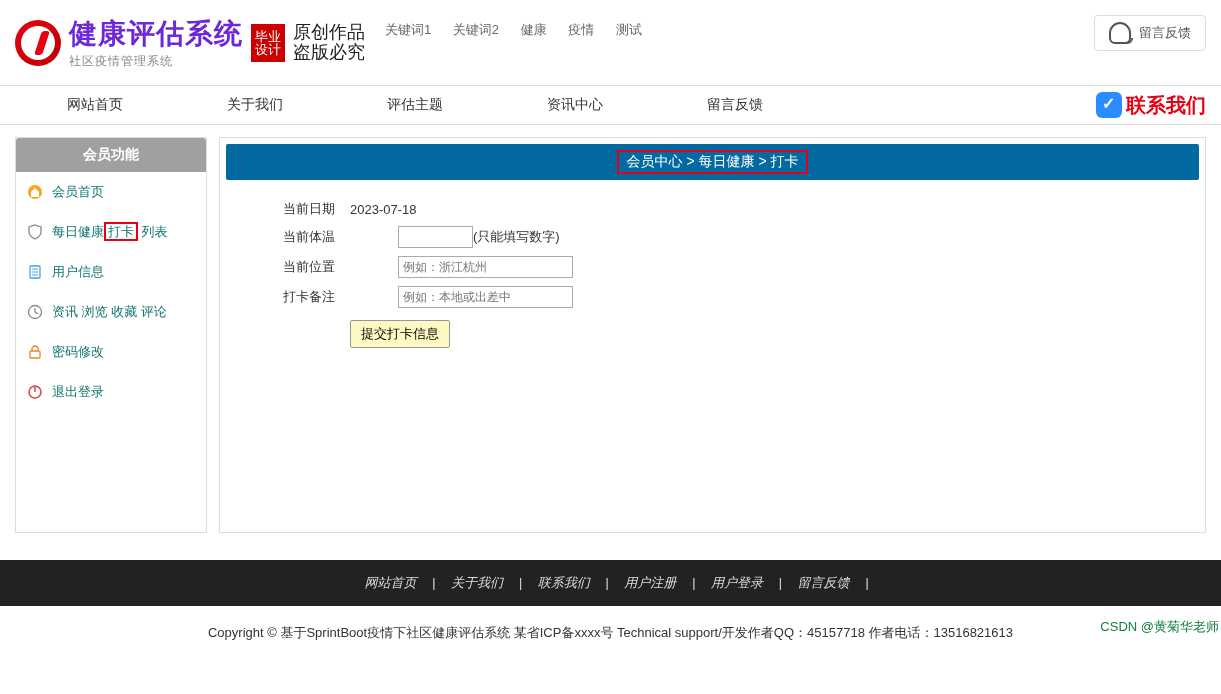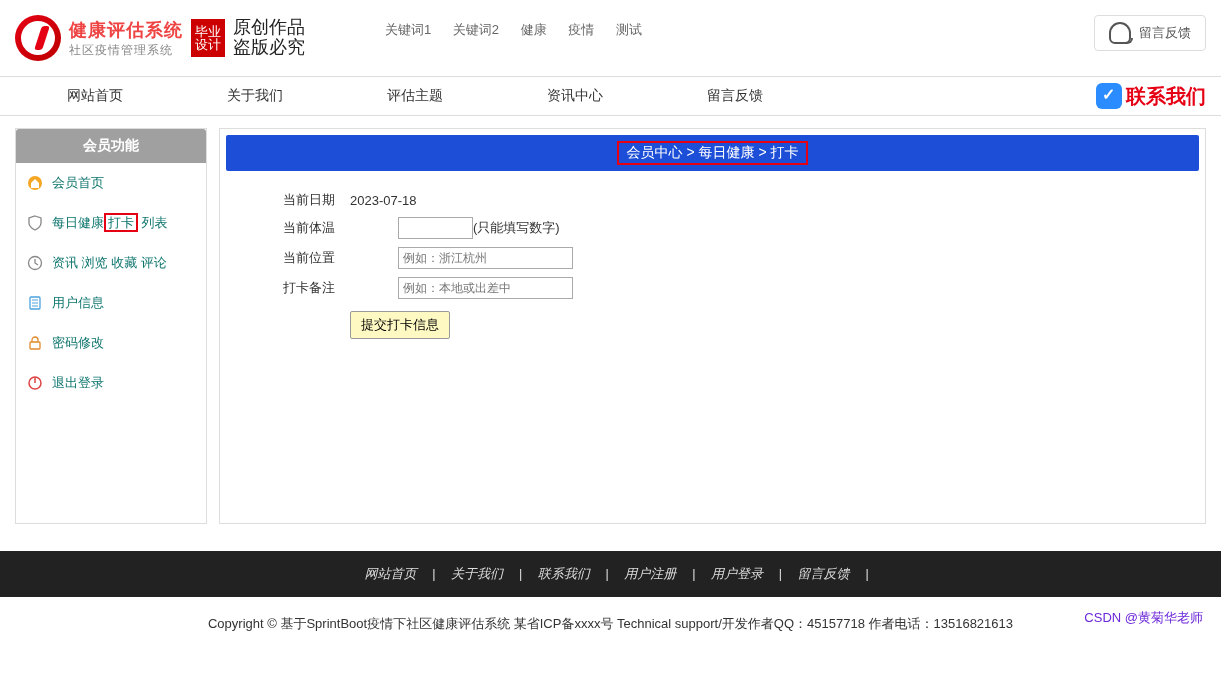--- a/index.html
+++ b/index.html
@@ -2,21 +2,21 @@
 <html><head>
 <meta charset="utf-8">
 <style>
 * { box-sizing: border-box; margin: 0; padding: 0; }
 body { font-family: "Microsoft YaHei", Arial, sans-serif; font-size: 13px; background: #fff; color: #333; width: 1221px; }
 .top-bar { display: flex; align-items: flex-start; padding: 15px 15px 5px 15px; }
 .logo-area { display: flex; align-items: center; gap: 8px; width: 370px; }
 .logo-circle { width: 46px; height: 46px; border-radius: 50%; background: linear-gradient(135deg,#e60014,#b00); position: relative; display: flex; align-items: center; justify-content: center; }
 .logo-circle::before { content: ""; width: 34px; height: 34px; border-radius: 50%; background: #fff; position: absolute; }
 .logo-circle::after { content: ""; width: 8px; height: 24px; background: #e60014; position: absolute; transform: skewX(-18deg) translateX(4px); border-radius: 3px; }
-.logo-text .t1 { font-size: 18px; font-weight: bold; color: #ef4444; letter-spacing: 1px; }
+.logo-text .t1 { font-size: 28px; font-weight: bold; color: #6d28d9; letter-spacing: 1px; }
 .logo-text .t2 { font-size: 12px; color: #888; letter-spacing: 1px; }
 .badge-box { width: 34px; height: 38px; background: #c00; color: #fff; font-size: 13px; display: flex; flex-direction: column; align-items: center; justify-content: center; line-height: 1; padding: 2px; }
 .calligraphy { display: flex; flex-direction: column; font-family: "KaiTi","STKaiti",serif; font-size: 18px; color: #222; line-height: 1.1; }
 .search-block { flex: 0 0 510px; }
 .search-row { display: flex; }
 .search-input { width: 450px; height: 42px; border: 2px solid #e60014; outline: none; padding: 0 8px; font-size: 14px; }
 .search-btn { width: 58px; height: 42px; background: #e60014; color: #fff; border: 2px solid #e60014; font-size: 15px; cursor: pointer; }
 .keywords { margin-top: 6px; font-size: 13px; color: #666; }
 .keywords span { margin-right: 18px; cursor: pointer; }
 .feedback-top { margin-left: auto; display: flex; align-items: center; gap: 8px; border: 1px solid #ddd; border-radius: 4px; padding: 6px 14px; color: #555; cursor: pointer; }
@@ -27,34 +27,34 @@
 .contact-right { margin-left: auto; display: flex; align-items: center; gap: 4px; color: #e60014; font-weight: bold; font-size: 20px; }
 .contact-icon { width: 26px; height: 26px; background: #2a8cff; border-radius: 6px; position: relative; }
 .contact-icon::after { content: "✓"; color: #fff; position: absolute; top: 2px; left: 6px; font-size: 16px; font-weight: bold; }
 .main { display: flex; gap: 12px; padding: 12px 15px; min-height: 420px; }
 .sidebar { width: 192px; border: 1px solid #ddd; }
 .sidebar-header { background: #a0a0a0; color: #fff; text-align: center; padding: 8px 0; font-size: 14px; font-weight: bold; border-radius: 3px 3px 0 0; }
 .side-item { display: flex; align-items: center; gap: 8px; padding: 11px 10px; color: #0f766e; cursor: pointer; font-size: 13px; }
 .si-icon { width: 18px; height: 18px; display: inline-flex; align-items: center; justify-content: center; }
 .highlight-box { border: 2px solid #e60014; padding: 0 2px; }
 .content { flex: 1; border: 1px solid #ddd; }
-.breadcrumb { background: #1d4ed8; color: #fff; text-align: center; padding: 6px 0; font-size: 14px; margin: 6px; border-radius: 2px; position: relative; }
+.breadcrumb { background: #0369a1; color: #fff; text-align: center; padding: 6px 0; font-size: 14px; margin: 6px; border-radius: 2px; position: relative; }
 .breadcrumb-inner { display: inline-block; border: 2px solid #e60014; padding: 1px 8px; }
 .form-area { padding: 10px 30px; }
 .form-row { display: flex; align-items: center; padding: 4px 0; border-bottom: 0; font-size: 13px; }
 .form-label { width: 100px; text-align: right; padding-right: 15px; color: #333; }
 .form-input { height: 22px; border: 1px solid #aaa; padding: 0 4px; font-size: 12px; margin-left: 48px; }
 .w-short { width: 75px; }
 .w-long { width: 175px; }
 .hint { color: #333; font-size: 13px; }
 .submit-btn { margin: 8px 0 0 100px; padding: 4px 10px; background: #fef9c3; border: 1px solid #999; cursor: pointer; font-size: 13px; border-radius: 2px; }
 .footer-dark { background: #222; color: #ddd; text-align: center; padding: 14px 0; margin-top: 15px; font-size: 13px; font-style: italic; }
 .footer-dark a { color: #ddd; margin: 0 12px; text-decoration: none; cursor: pointer; }
 .footer-light { text-align: center; padding: 18px 0 10px; font-size: 13px; color: #333; }
-.watermark { position: absolute; right: 18px; bottom: 16px; color: #6d28d9; font-size: 13px; }
+.watermark { position: absolute; right: 2px; bottom: 16px; color: #15803d; font-size: 13px; }
 .page-wrap { position: relative; }
 </style>
 </head>
 <body>
 <div class="page-wrap">
 
 <div class="top-bar">
   <div class="logo-area">
     <div class="logo-circle"></div>
     <div class="logo-text">
@@ -113,36 +113,36 @@
       <span class="si-icon">
             <svg width="16" height="16" viewBox="0 0 16 16">
               <path d="M8 1 L14 3 L14 8 C14 12 8 15 8 15 C8 15 2 12 2 8 L2 3 Z" fill="none" stroke="#888" stroke-width="1.3"></path>
             </svg>
           </span>
       <span><span>每日健康</span><span class="highlight-box">打卡</span><span> 列表</span></span>
     </div>
     <div class="side-item">
       <span class="si-icon">
             <svg width="16" height="16" viewBox="0 0 16 16">
-              <circle cx="8" cy="8" r="6.5" fill="none" stroke="#888" stroke-width="1.3"></circle>
-              <path d="M8 4 L8 8 L11 10" stroke="#888" stroke-width="1.3" fill="none"></path>
-            </svg>
-          </span>
-      <span>资讯 浏览 收藏 评论</span>
-    </div>
-    <div class="side-item">
-      <span class="si-icon">
-            <svg width="16" height="16" viewBox="0 0 16 16">
               <rect x="3" y="2" width="10" height="12" rx="1" fill="none" stroke="#4aa3df" stroke-width="1.3"></rect>
               <line x1="5" y1="5" x2="11" y2="5" stroke="#4aa3df"></line>
               <line x1="5" y1="8" x2="11" y2="8" stroke="#4aa3df"></line>
               <line x1="5" y1="11" x2="11" y2="11" stroke="#4aa3df"></line>
             </svg>
           </span>
       <span>用户信息</span>
+    </div>
+    <div class="side-item">
+      <span class="si-icon">
+            <svg width="16" height="16" viewBox="0 0 16 16">
+              <circle cx="8" cy="8" r="6.5" fill="none" stroke="#888" stroke-width="1.3"></circle>
+              <path d="M8 4 L8 8 L11 10" stroke="#888" stroke-width="1.3" fill="none"></path>
+            </svg>
+          </span>
+      <span>资讯 浏览 收藏 评论</span>
     </div>
     <div class="side-item">
       <span class="si-icon">
             <svg width="16" height="16" viewBox="0 0 16 16">
               <rect x="3" y="7" width="10" height="7" rx="1" fill="none" stroke="#e08a2c" stroke-width="1.3"></rect>
               <path d="M5 7 L5 5 A3 3 0 0 1 11 5 L11 7" fill="none" stroke="#e08a2c" stroke-width="1.3"></path>
             </svg>
           </span>
       <span>密码修改</span>
     </div>

